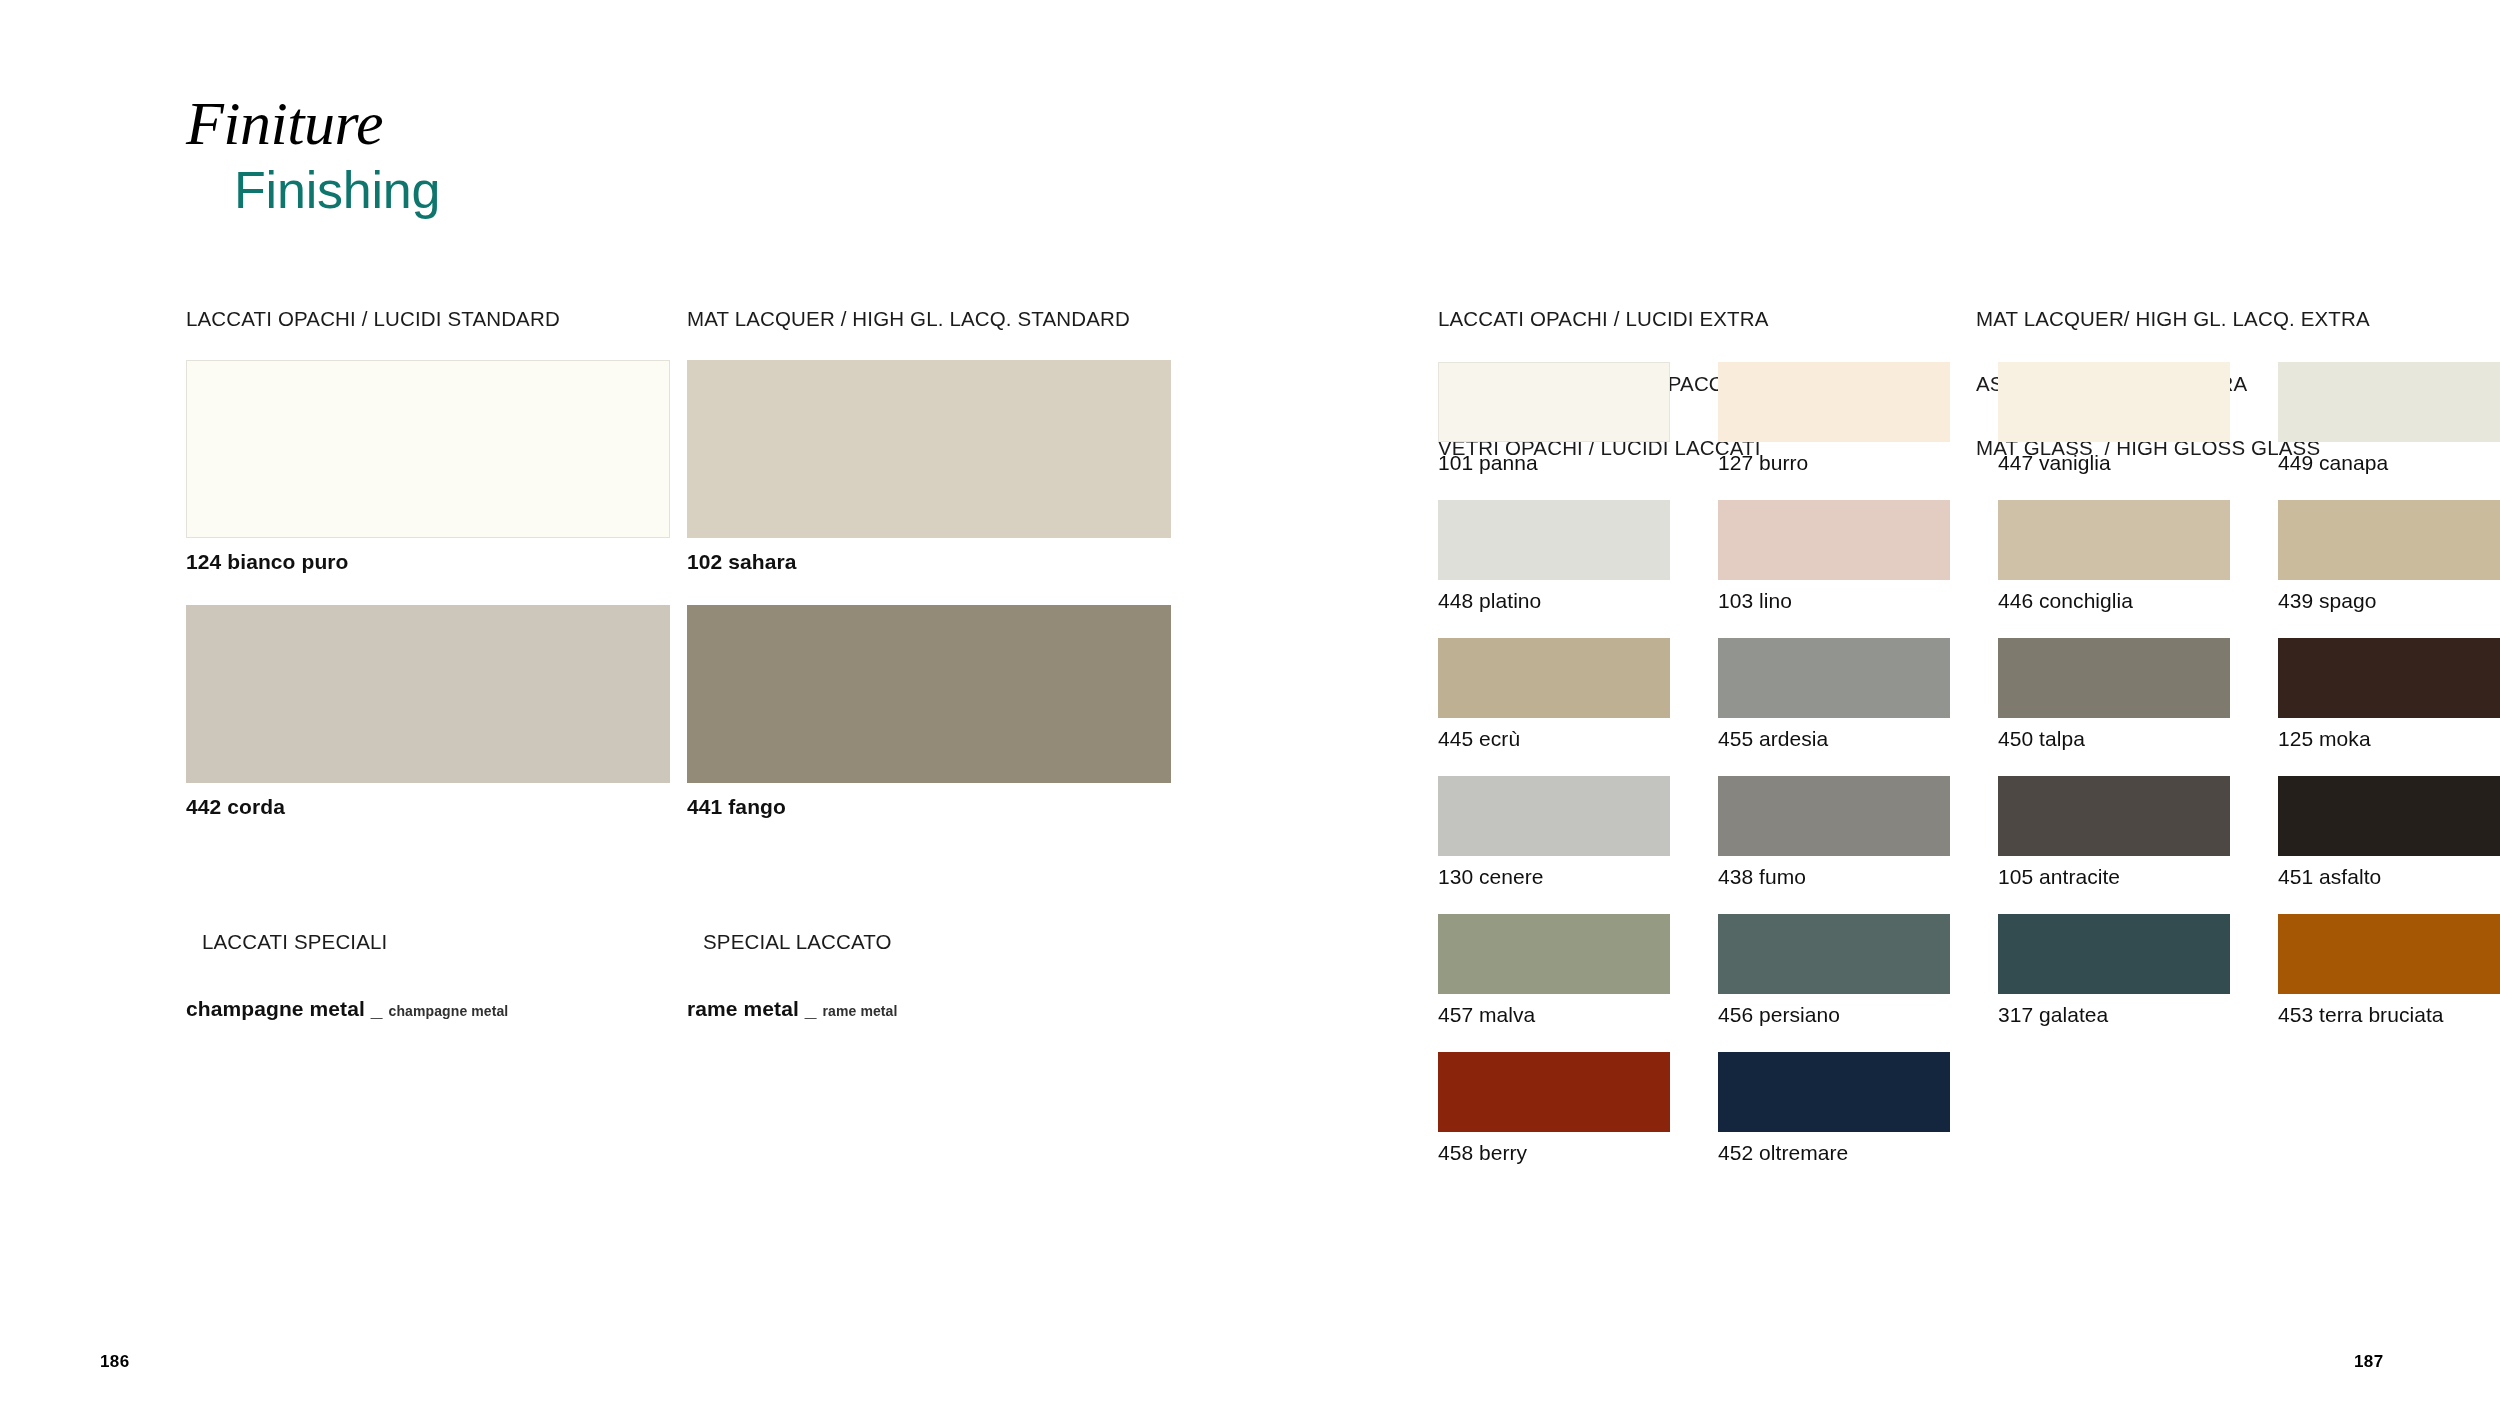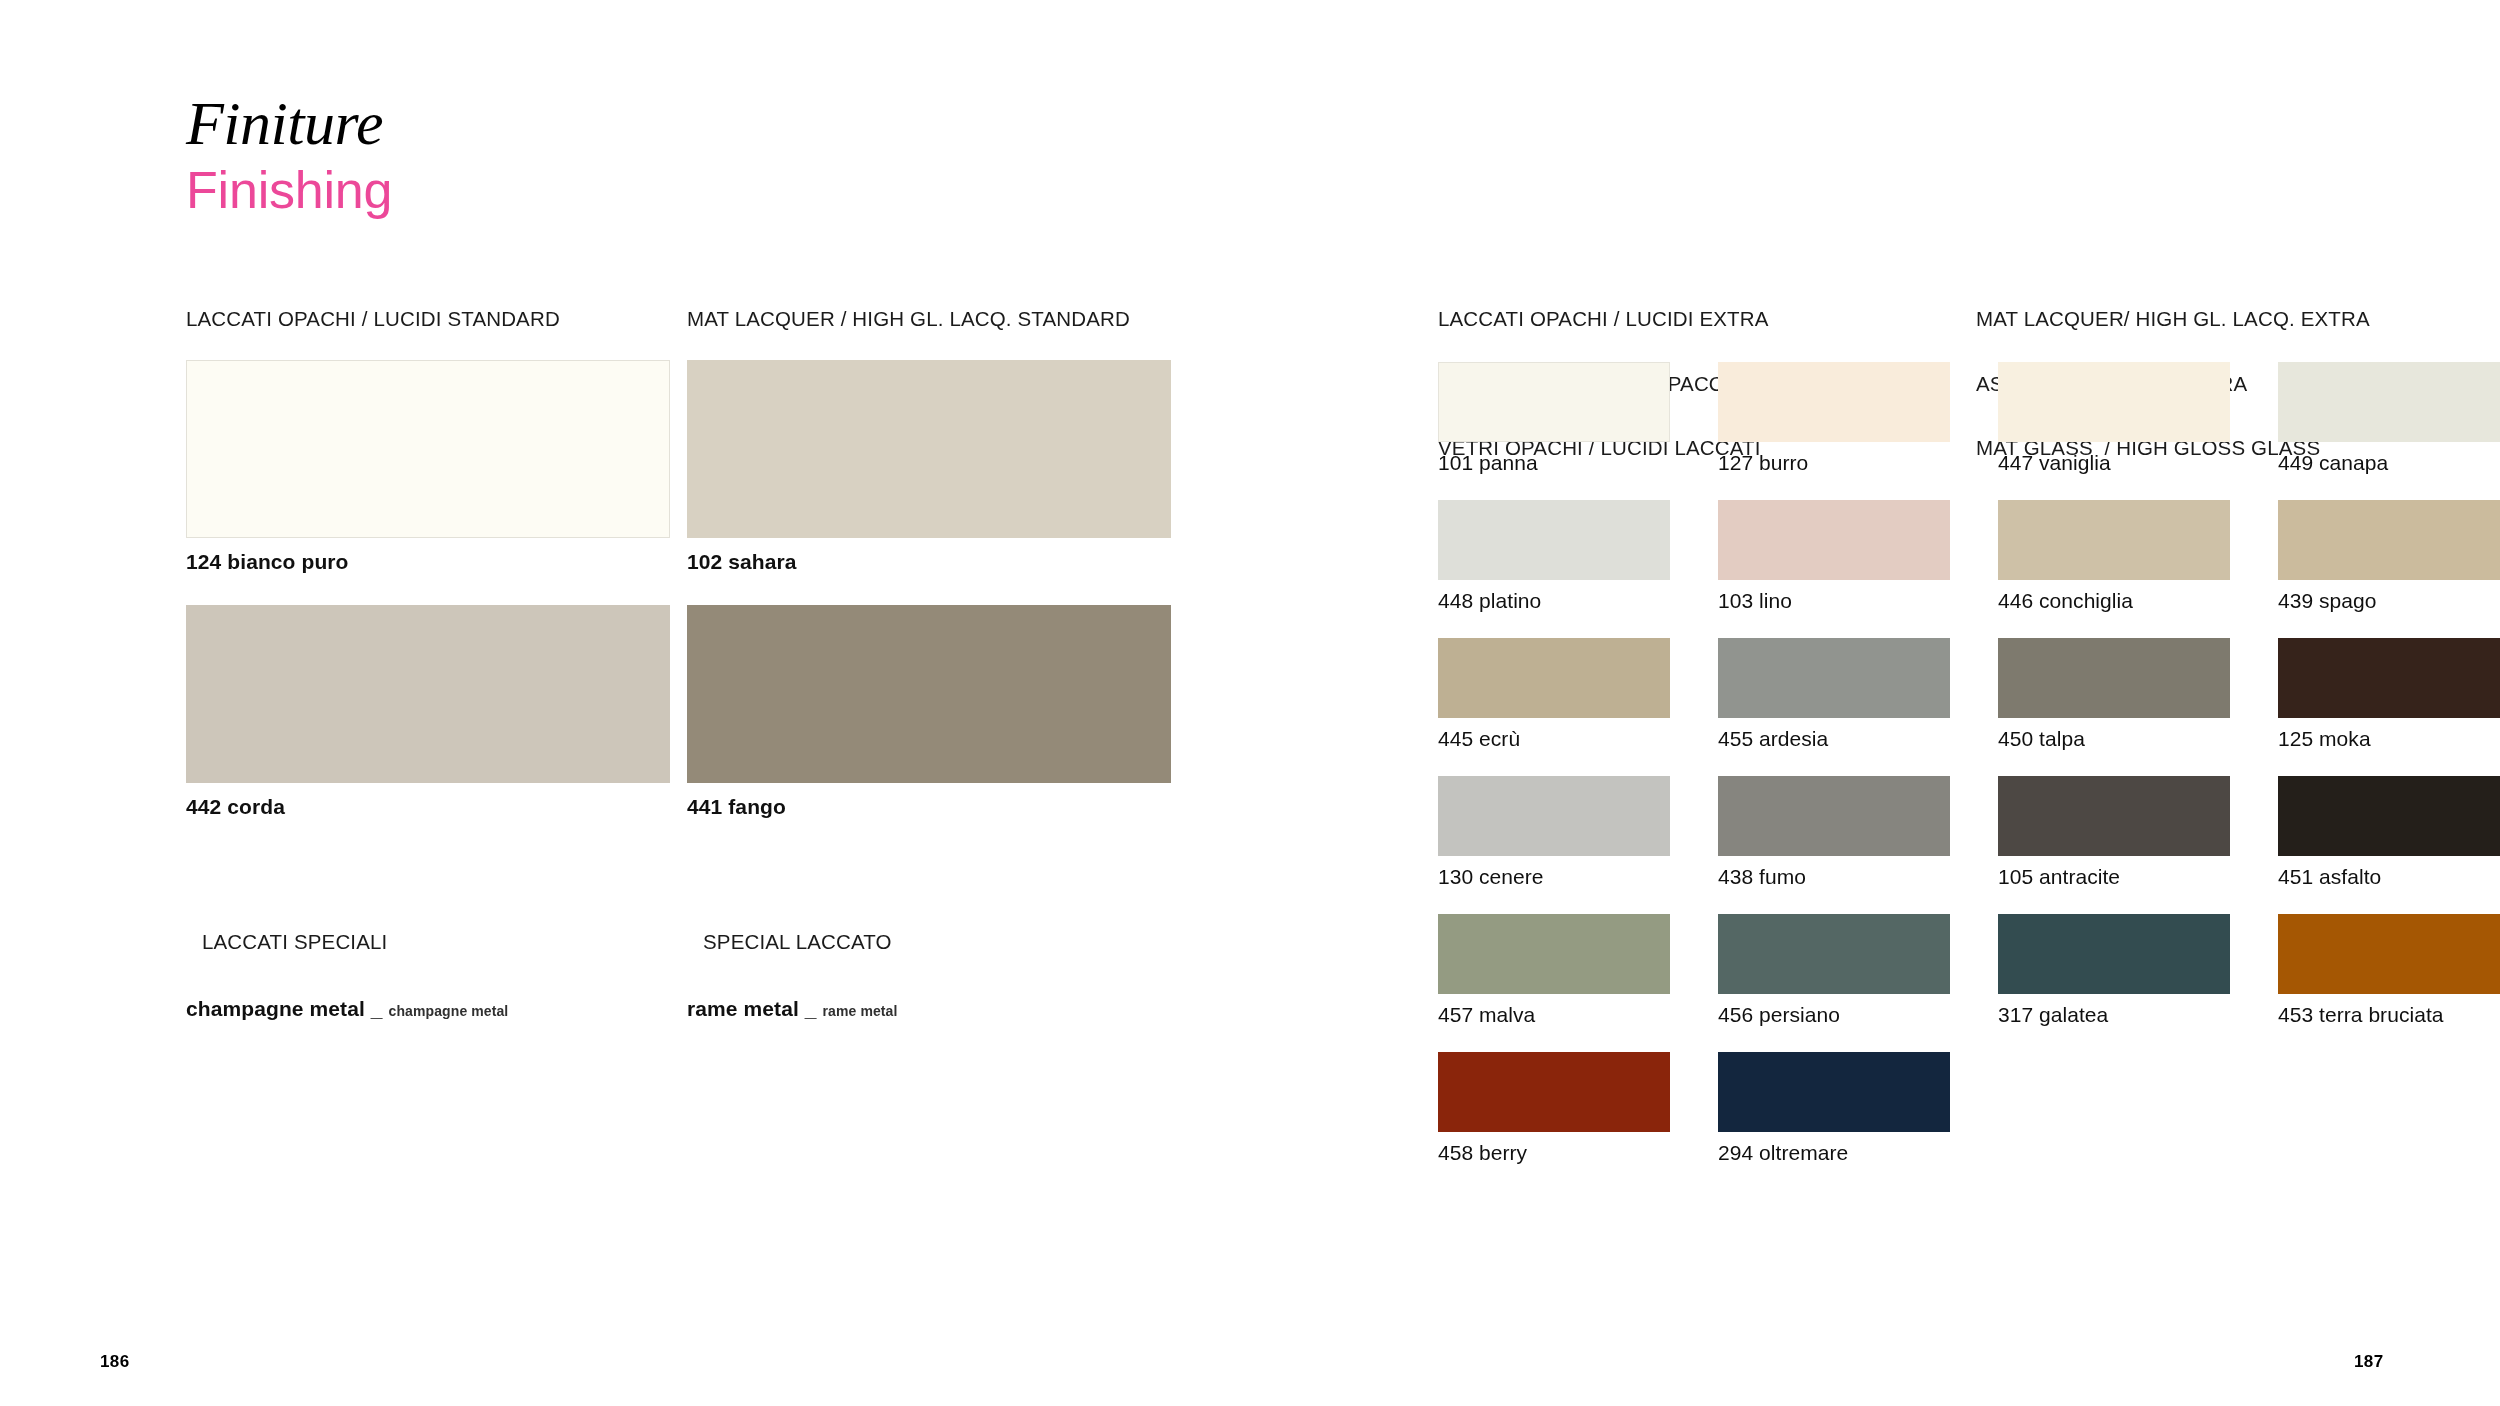--- a/index.html
+++ b/index.html
@@ -24,24 +24,25 @@
     font-style: italic;
     font-size: 62px;
     line-height: 1.02;
     color: #000;
     letter-spacing: -0.5px;
   }
   .title-en {
     font-family: "Liberation Sans", sans-serif;
     font-size: 52px;
     line-height: 1.12;
-    color: #ec4899;
+    color: #0f766e;
     font-weight: 400;
     letter-spacing: -0.2px;
     margin-top: 6px;
+    margin-left: 48px;
   }
 
   
   .sec-head {
     position: absolute;
     font-size: 20.5px;
     line-height: 21.5px;
     color: #1b1b1b;
     letter-spacing: 0.15px;
     white-space: pre;
@@ -317,21 +318,21 @@
           <span class="cap">453 terra bruciata</span>
         </div>
       </div>
       <div class="grow">
         <div class="gcell">
           <span class="chip" style="background: rgb(138, 37, 11);"></span>
           <span class="cap">458 berry</span>
         </div>
         <div class="gcell">
           <span class="chip" style="background: rgb(19, 38, 62);"></span>
-          <span class="cap">294 oltremare</span>
+          <span class="cap">452 oltremare</span>
         </div>
       </div>
     </div>
 
   <div class="folio folio-l">186</div>
   <div class="folio folio-r">187</div>
 
 </div>
 
 </body></html>

